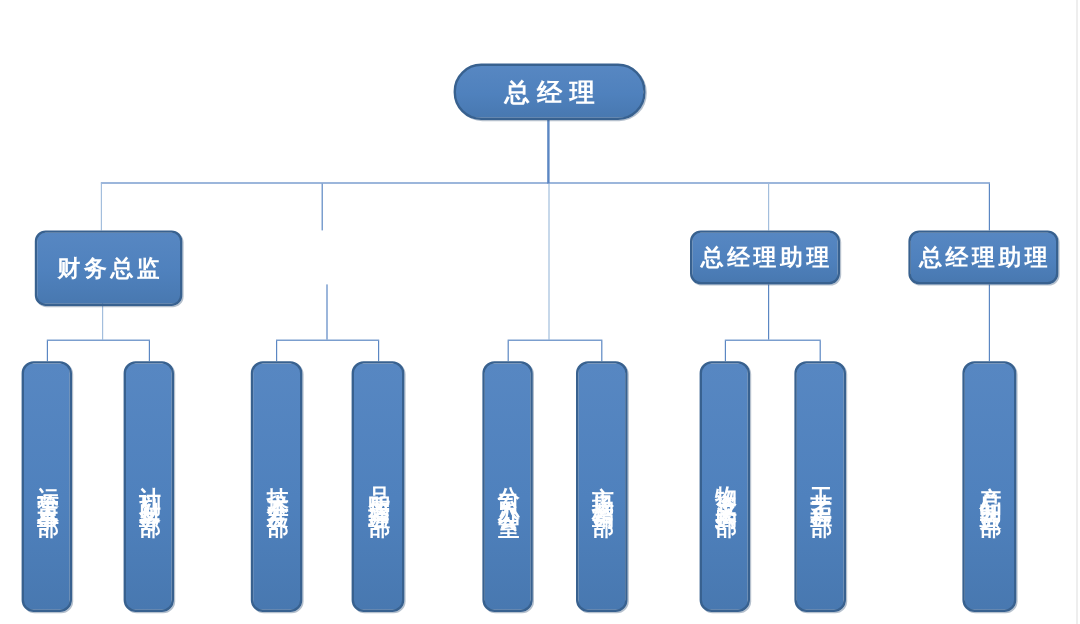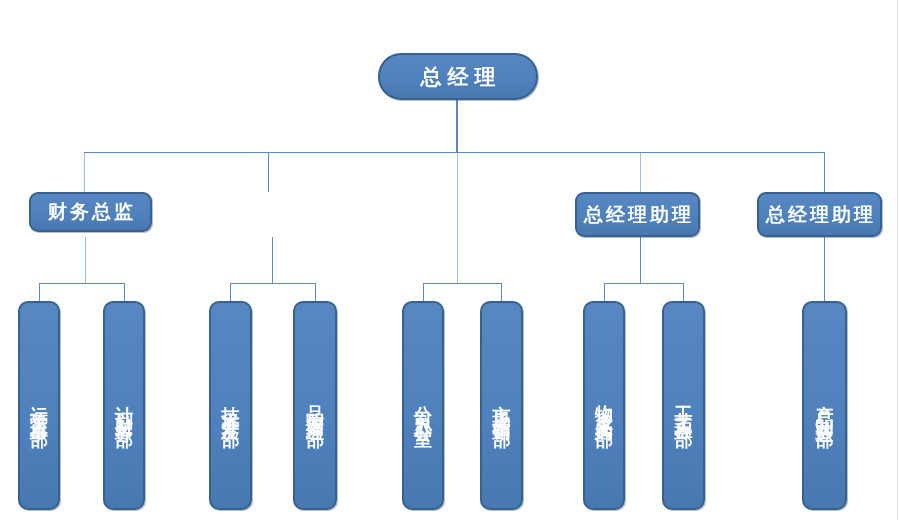--- a/index.html
+++ b/index.html
@@ -54,21 +54,21 @@
   <div class="line" style="left:423px;top:284px;width:1px;height:17px;"></div>
   <div class="line" style="left:501px;top:284px;width:1px;height:17px;"></div>
   <div class="line" style="left:604px;top:284px;width:1px;height:17px;"></div>
   <div class="line" style="left:683px;top:284px;width:1px;height:17px;"></div>
   <div class="edge" style="left:897px;top:0;width:1px;height:520px;"></div>
 
   <div class="node root" style="left:378px;top:53px;width:160px;height:47px;">
     <span class="hlbl">总经理</span>
   </div>
 
-  <div class="node mgr" style="left:29px;top:192px;width:123px;height:40px;">
+  <div class="node mgr" style="left:29px;top:192px;width:123px;height:63px;">
     <span class="hlbl">财务总监</span>
   </div>
   <div class="node mgr" style="left:575px;top:192px;width:125px;height:45px;">
     <span class="hlbl">总经理助理</span>
   </div>
   <div class="node mgr" style="left:757px;top:192px;width:125px;height:45px;">
     <span class="hlbl">总经理助理</span>
   </div>
 
   <div class="node dept" style="left:18px;top:301px;width:42px;height:209px;">

